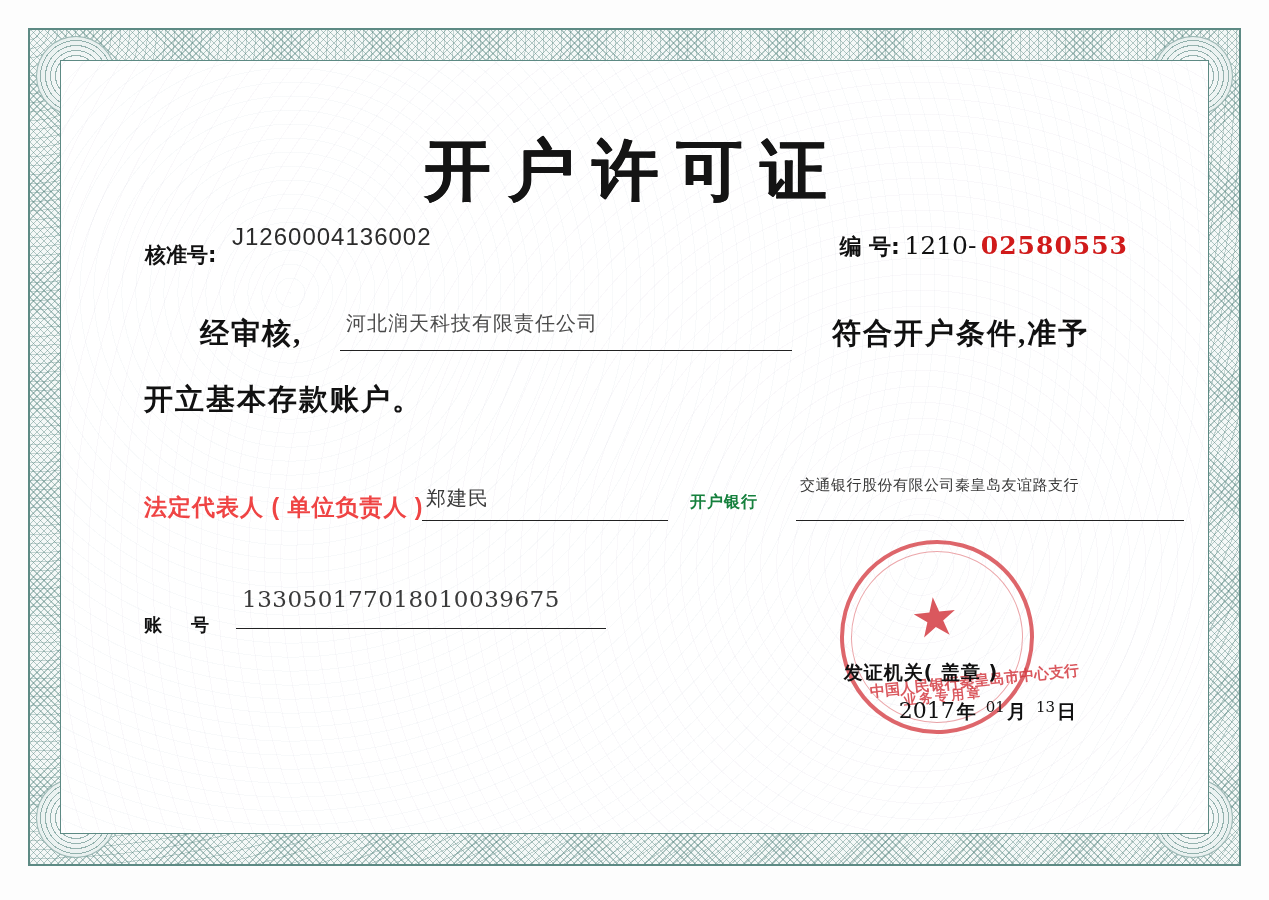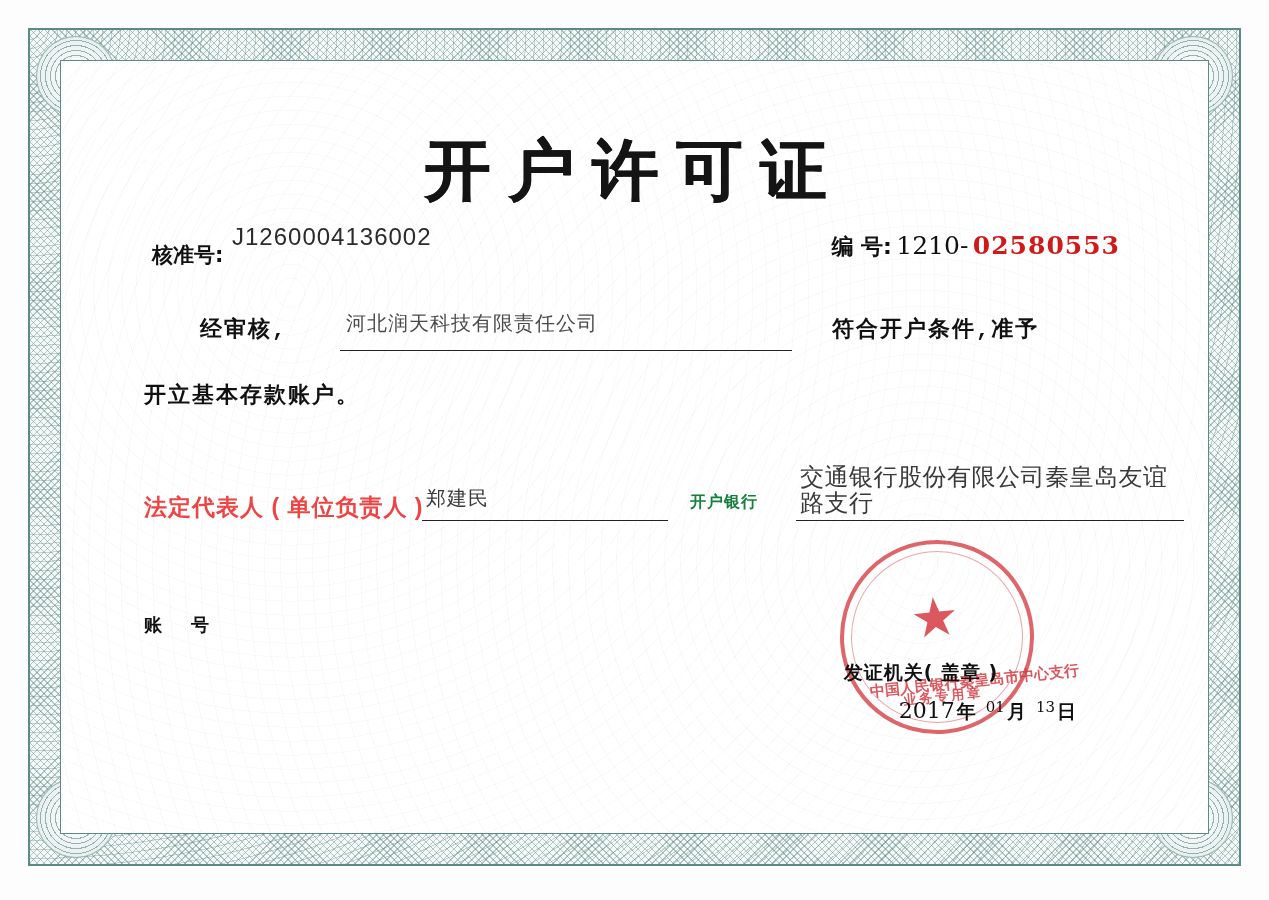--- a/index.html
+++ b/index.html
@@ -101,35 +101,35 @@
     height: 42px;
   }
   .lbl {
     font-family: "DejaVu Sans", "Liberation Sans", sans-serif;
     font-size: 21px;
     color: #111;
     font-weight: bold;
   }
   .approval-label {
     position: absolute;
-    left: 8px;
+    left: 1px;
     top: 18px;
   }
   .approval-value {
     position: absolute;
     left: 88px;
     top: 0px;
     font-family: Liberation Sans, sans-serif;
     font-size: 24px;
     letter-spacing: 1px;
     color: #2b2b2b;
   }
   .serial-wrap {
     position: absolute;
-    right: 24px;
+    right: 16px;
     top: 8px;
     white-space: nowrap;
   }
   .serial-label {
     font-family: "DejaVu Sans", "Liberation Sans", sans-serif;
     font-size: 22px;
     font-weight: bold;
     color: #111;
   }
   .serial-prefix {
@@ -145,22 +145,22 @@
   }
 
   .body-line1 {
     position: absolute;
     left: 76px;
     top: 240px;
     width: 1040px;
     height: 46px;
   }
   .big-cn {
-    font-family: Liberation Mono, monospace;
-    font-size: 22px;
+    font-family: Liberation Serif, serif;
+    font-size: 29px;
     font-weight: bold;
     color: #111;
     letter-spacing: 2px;
   }
   .b-l1-pre { position: absolute; left: 56px; top: 6px; }
   .company-slot {
     position: absolute;
     left: 196px;
     top: 0px;
     width: 452px;
@@ -215,24 +215,24 @@
     position: absolute;
     left: 652px;
     top: -16px;
     width: 388px;
     height: 56px;
     border-bottom: 1.6px solid #222;
   }
   .bank-value {
     position: absolute;
     left: 4px;
-    top: 0px;
+    top: 8px;
     width: 380px;
     font-family: Liberation Serif, serif;
-    font-size: 24px;
+    font-size: 15px;
     line-height: 26px;
     color: #3a3a3a;
     letter-spacing: 0.5px;
   }
 
   .row-account {
     position: absolute;
     left: 76px;
     top: 512px;
     width: 700px;
@@ -398,20 +398,23 @@
         <span class="rep-value">郑建民</span>
       </span>
       <span class="bank-label">开户银行</span>
       <span class="bank-slot">
         <span class="bank-value">交通银行股份有限公司秦皇岛友谊路支行</span>
       </span>
     </div>
 
     <div class="row-account">
       <span class="acct-label">账 号</span>
+      <span class="acct-slot">
+        <span class="acct-value">133050177018010039675</span>
+      </span>
     </div>
 
     <div class="seal">
       <div class="seal-text-top">
         <span style="transform: rotate(-118deg) translate(0,-82px) rotate(118deg);">中国人民银行秦皇岛市中心支行</span>
       </div>
       <div class="seal-star">
         <span>★</span>
       </div>
       <div class="seal-bottom">业务专用章</div>

